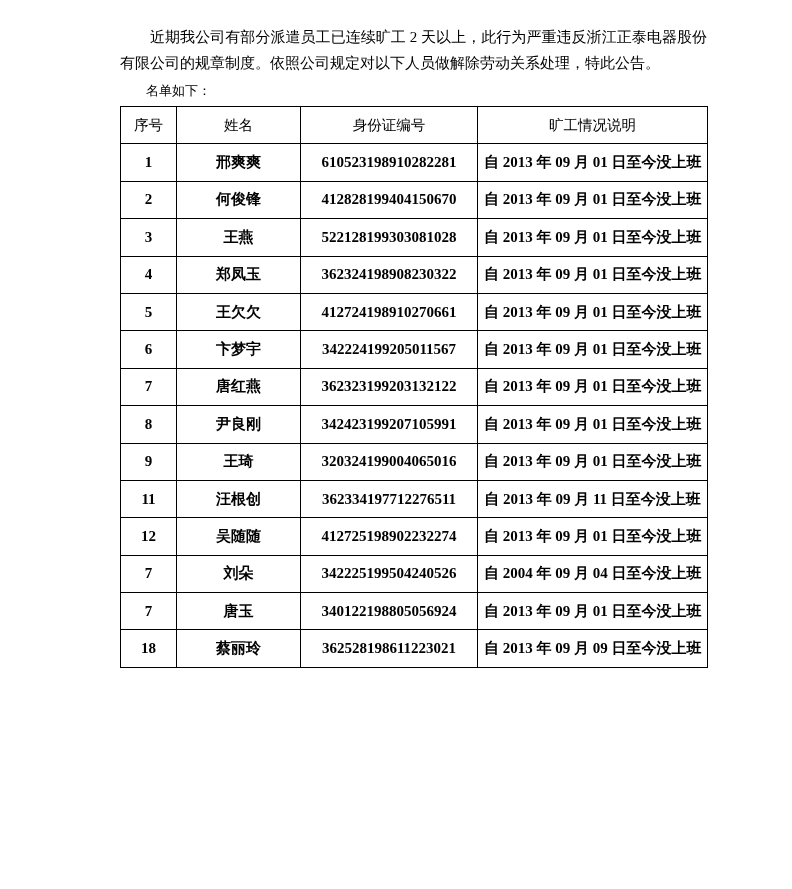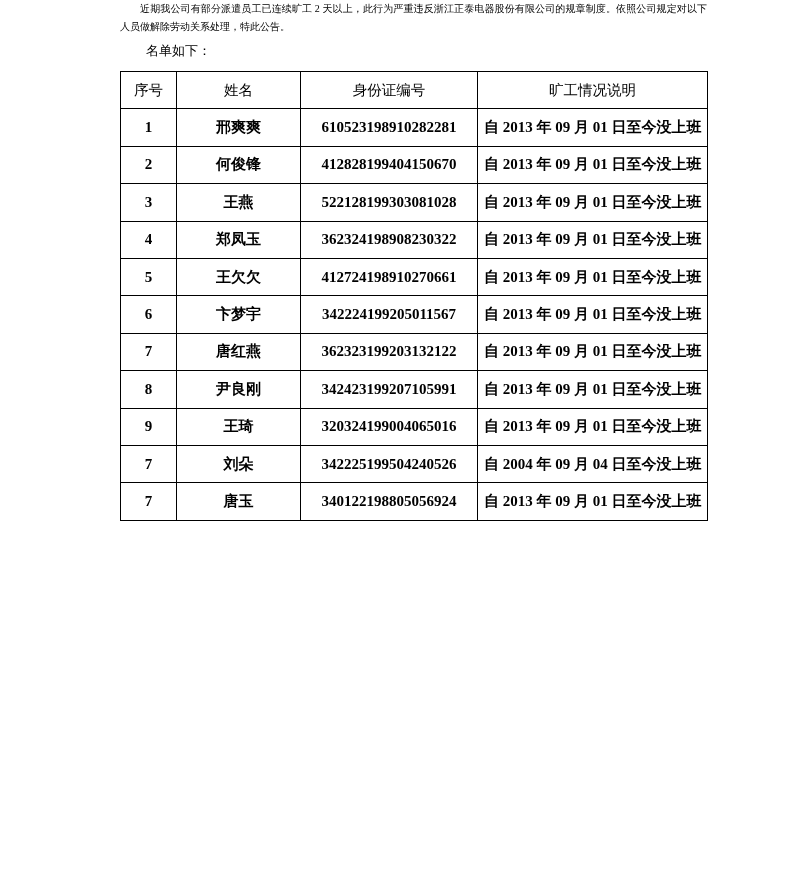--- a/index.html
+++ b/index.html
@@ -23,32 +23,32 @@
     font-size: 31px;
     font-weight: bold;
     line-height: 42px;
     letter-spacing: 2px;
   }
   .content {
     margin-left: 120px;
     width: 587px;
   }
   .intro {
-    font-size: 10px;
-    line-height: 18px;
+    margin-top: 24px;
+    font-size: 15px;
+    line-height: 26px;
     text-indent: 2em;
     text-align: justify;
   }
   .list-label {
     font-size: 13px;
     line-height: 30px;
     text-indent: 2em;
   }
   table.notice-table {
-    margin-top: 5px;
     border-collapse: collapse;
     table-layout: fixed;
     width: 587px;
   }
   .notice-table col.c0 { width: 56px; }
   .notice-table col.c1 { width: 124px; }
   .notice-table col.c2 { width: 177px; }
   .notice-table col.c3 { width: 230px; }
   .notice-table th, .notice-table td {
     border: 1px solid #000000;
@@ -147,27 +147,45 @@
             <td class="col2">342423199207105991</td>
             <td class="col3">自 2013 年 09 月 01 日至今没上班</td>
           </tr>
           <tr>
             <td class="col0">9</td>
             <td class="col1">王琦</td>
             <td class="col2">320324199004065016</td>
             <td class="col3">自 2013 年 09 月 01 日至今没上班</td>
           </tr>
           <tr>
+            <td class="col0">11</td>
+            <td class="col1">汪根创</td>
+            <td class="col2">362334197712276511</td>
+            <td class="col3">自 2013 年 09 月 11 日至今没上班</td>
+          </tr>
+          <tr>
+            <td class="col0">12</td>
+            <td class="col1">吴随随</td>
+            <td class="col2">412725198902232274</td>
+            <td class="col3">自 2013 年 09 月 01 日至今没上班</td>
+          </tr>
+          <tr>
             <td class="col0">7</td>
             <td class="col1">刘朵</td>
             <td class="col2">342225199504240526</td>
             <td class="col3">自 2004 年 09 月 04 日至今没上班</td>
           </tr>
           <tr>
             <td class="col0">7</td>
             <td class="col1">唐玉</td>
             <td class="col2">340122198805056924</td>
             <td class="col3">自 2013 年 09 月 01 日至今没上班</td>
           </tr>
+          <tr>
+            <td class="col0">18</td>
+            <td class="col1">蔡丽玲</td>
+            <td class="col2">362528198611223021</td>
+            <td class="col3">自 2013 年 09 月 09 日至今没上班</td>
+          </tr>
         </tbody>
     </table>
   </div>
 </div>
 
 </body></html>

